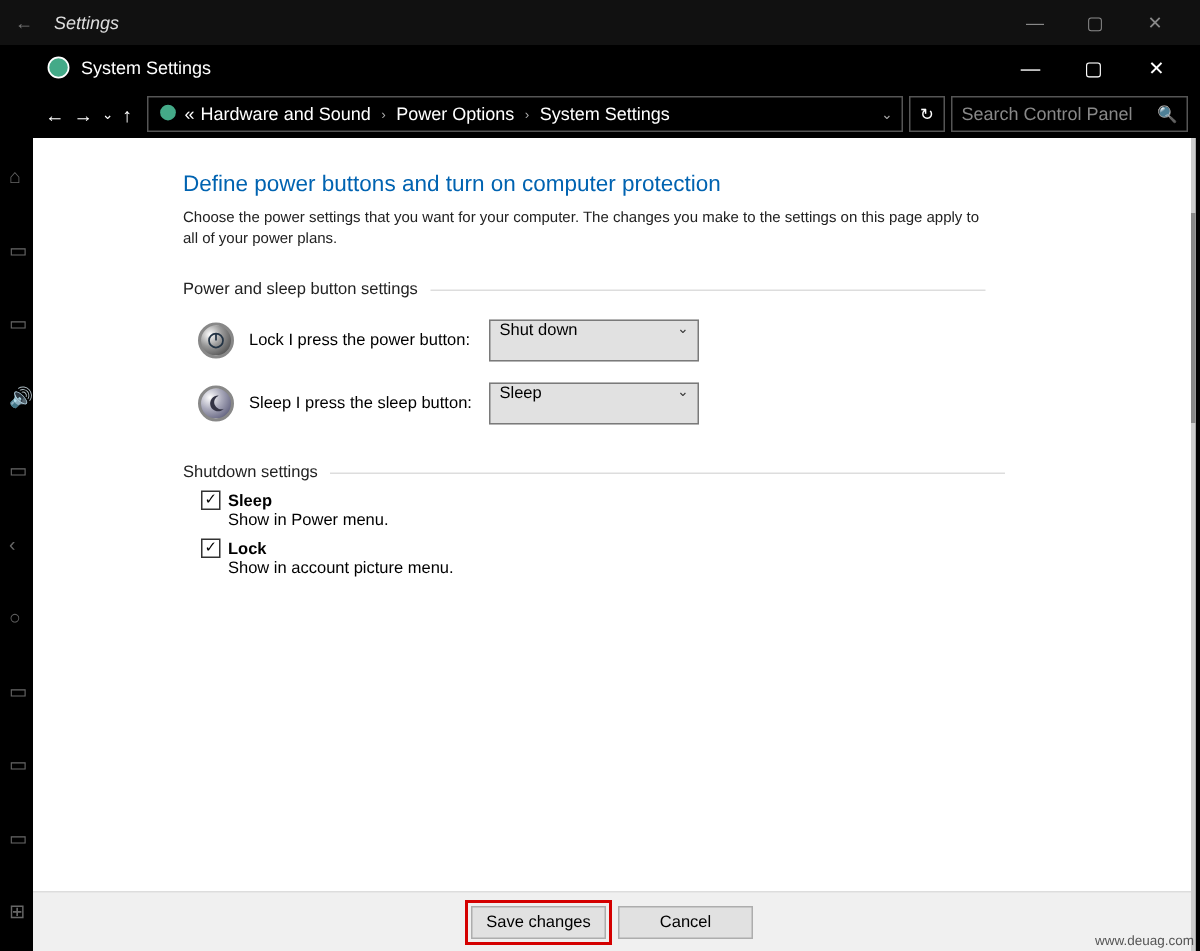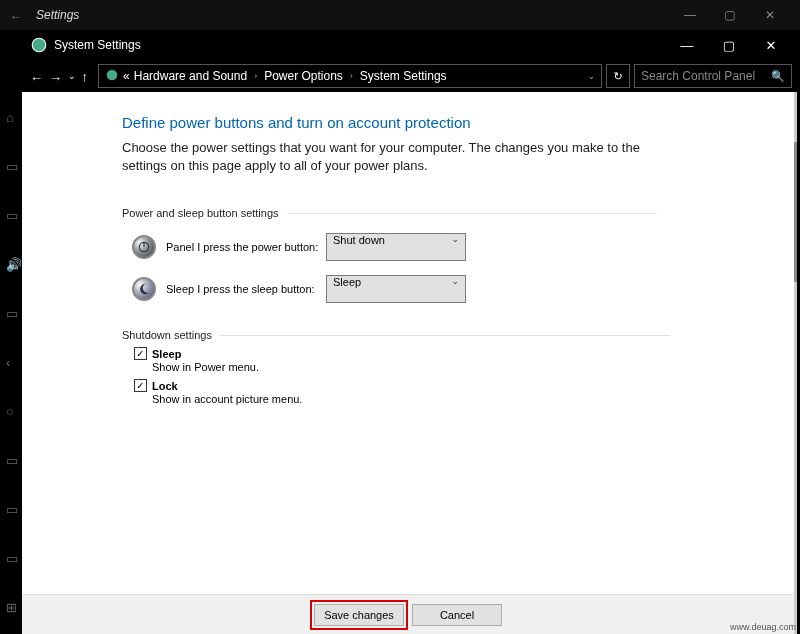--- a/index.html
+++ b/index.html
@@ -29,21 +29,21 @@
 .addr-box .dd { color: #aaa; font-size: 9px; }
 .refresh { width: 24px; height: 24px; border: 1px solid #555; display: flex; align-items: center; justify-content: center; color: #fff; font-size: 11px; }
 .search-box { width: 158px; height: 24px; border: 1px solid #555; background: #000; display: flex; align-items: center; padding: 0 6px; color: #888; font-size: 12px; }
 .search-box .ph { flex: 1; }
 .search-box .mag { font-size: 11px; }
 
 
 .content { flex: 1; background: #fff; position: relative; padding: 22px 30px 0 100px; color: #000; border-right: 3px solid #ccc; margin-right: 3px; }
 .content-scroll { position: absolute; right: -3px; top: 50px; width: 3px; height: 140px; background: #888; }
 .h-title { color: #0063b1; font-size: 15px; margin-bottom: 8px; }
-.h-desc { font-size: 13px; color: #222; line-height: 1.4; margin-bottom: 32px; max-width: 540px; }
+.h-desc { font-size: 10px; color: #222; line-height: 1.4; margin-bottom: 20px; max-width: 540px; }
 
 .section-label { font-size: 11px; color: #222; margin-bottom: 2px; display: flex; align-items: center; }
 .section-label .line { flex: 1; height: 1px; background: #ddd; margin-left: 8px; max-width: 370px; }
 
 .row-setting { display: flex; align-items: center; margin: 14px 0 0 10px; }
 .row-icon { width: 24px; height: 24px; border-radius: 50%; background: radial-gradient(circle at 30% 30%, #fff, #999 40%, #333); border: 2px solid #888; margin-right: 10px; display: flex; align-items: center; justify-content: center; }
 .row-icon svg { width: 14px; height: 14px; }
 .row-label { font-size: 11px; width: 160px; }
 .dropdown { width: 140px; height: 28px; border: 1px solid #7a7a7a; background: #e1e1e1; font-size: 11px; padding: 0 6px; display: flex; justify-content: space-between; }
 .dropdown .chev { font-size: 9px; color: #333; }
@@ -126,36 +126,36 @@
     <div class="refresh">↻</div>
     <div class="search-box">
       <span class="ph">Search Control Panel</span>
       <span class="mag">🔍</span>
     </div>
   </div>
 
   <div class="content">
     <div class="content-scroll"></div>
 
-    <div class="h-title">Define power buttons and turn on account protection</div>
+    <div class="h-title">Define power buttons and turn on computer protection</div>
     <div class="h-desc">Choose the power settings that you want for your computer. The changes you make to the settings on this page apply to all of your power plans.</div>
 
     <div class="section-label">
       <span>Power and sleep button settings</span>
       <span class="line"></span>
     </div>
 
     <div class="row-setting">
       <div class="row-icon">
         <svg viewBox="0 0 24 24">
             <circle cx="12" cy="12" r="8" fill="none" stroke="#234" stroke-width="2"></circle>
             <line x1="12" y1="4" x2="12" y2="12" stroke="#234" stroke-width="2"></line>
           </svg>
       </div>
-      <div class="row-label">Panel I press the power button:</div>
+      <div class="row-label">Lock I press the power button:</div>
       <div class="dropdown">
         <span>Shut down</span>
         <span class="chev">⌄</span>
       </div>
     </div>
 
     <div class="row-setting">
       <div class="row-icon" style="background:radial-gradient(circle at 30% 30%, #fff, #aab 40%, #446);">
         <svg viewBox="0 0 24 24">
             <path d="M15 3a9 9 0 1 0 6 15 7 7 0 0 1-6-15z" fill="#334"></path>

